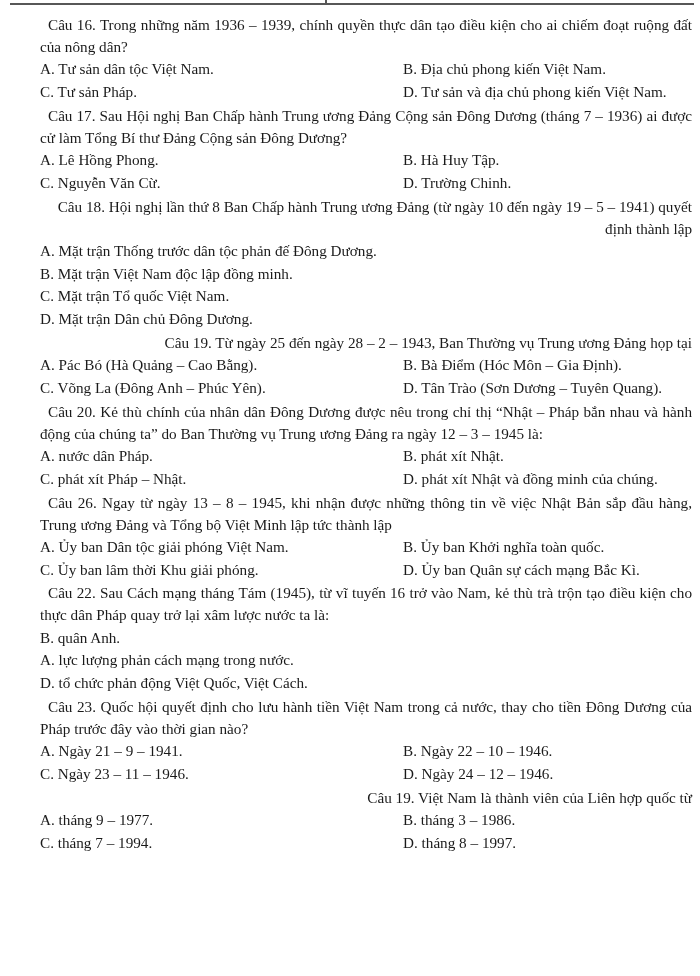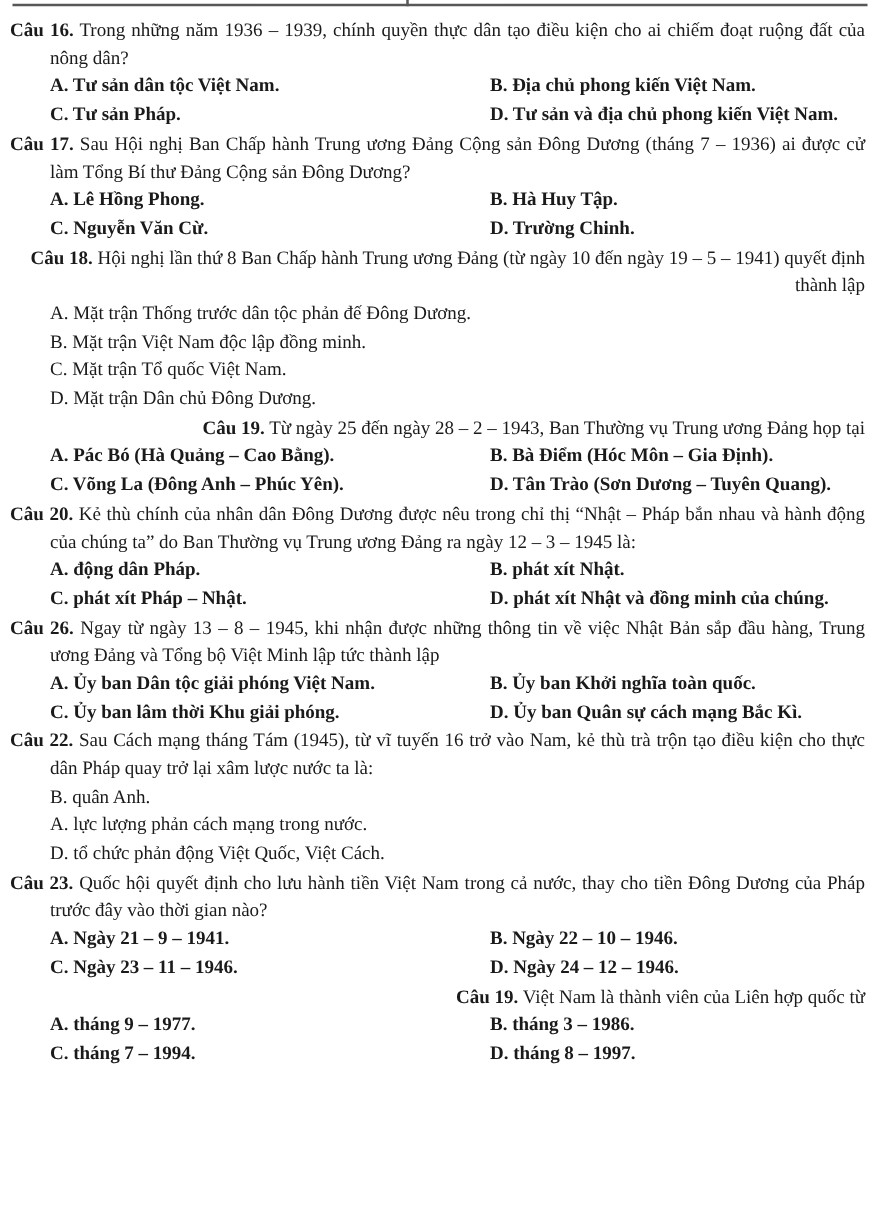--- a/index.html
+++ b/index.html
@@ -53,32 +53,32 @@
     margin: 0;
     padding-left: 32px;
     text-indent: -32px;
     text-align: justify;
     text-justify: inter-word;
   }
   .q-text.no-justify {
     text-align: right;
   }
   .q-num {
-    font-weight: bold;
+    font-weight: normal;
+    margin-left: 40px;
   }
   
   .opts {
     padding-left: 32px;
     margin: 0;
   }
   .opts-grid {
     display: grid;
     grid-template-columns: 348px 1fr;
-    column-gap: 4px;
-    font-weight: bold;
+    column-gap: 15px;
   }
   .opts-stack {
     display: block;
   }
   .opt {
     font-size: 15.2px;
     line-height: 1.5;
     white-space: nowrap;
   }
   .opts-stack .opt {
@@ -145,21 +145,21 @@
         <div class="opt">D. Tân Trào (Sơn Dương – Tuyên Quang).</div>
       </div>
     </div>
 
     <div class="q">
       <p class="q-text">
         <span class="q-num">Câu 20.</span>
         <span>Kẻ thù chính của nhân dân Đông Dương được nêu trong chỉ thị “Nhật – Pháp bắn nhau và hành động của chúng ta” do Ban Thường vụ Trung ương Đảng ra ngày 12 – 3 – 1945 là:</span>
       </p>
       <div class="opts opts-grid">
-        <div class="opt">A. động dân Pháp.</div>
+        <div class="opt">A. nước dân Pháp.</div>
         <div class="opt">B. phát xít Nhật.</div>
         <div class="opt">C. phát xít Pháp – Nhật.</div>
         <div class="opt">D. phát xít Nhật và đồng minh của chúng.</div>
       </div>
     </div>
 
     <div class="q">
       <p class="q-text">
         <span class="q-num">Câu 26.</span>
         <span>Ngay từ ngày 13 – 8 – 1945, khi nhận được những thông tin về việc Nhật Bản sắp đầu hàng, Trung ương Đảng và Tổng bộ Việt Minh lập tức thành lập</span>

